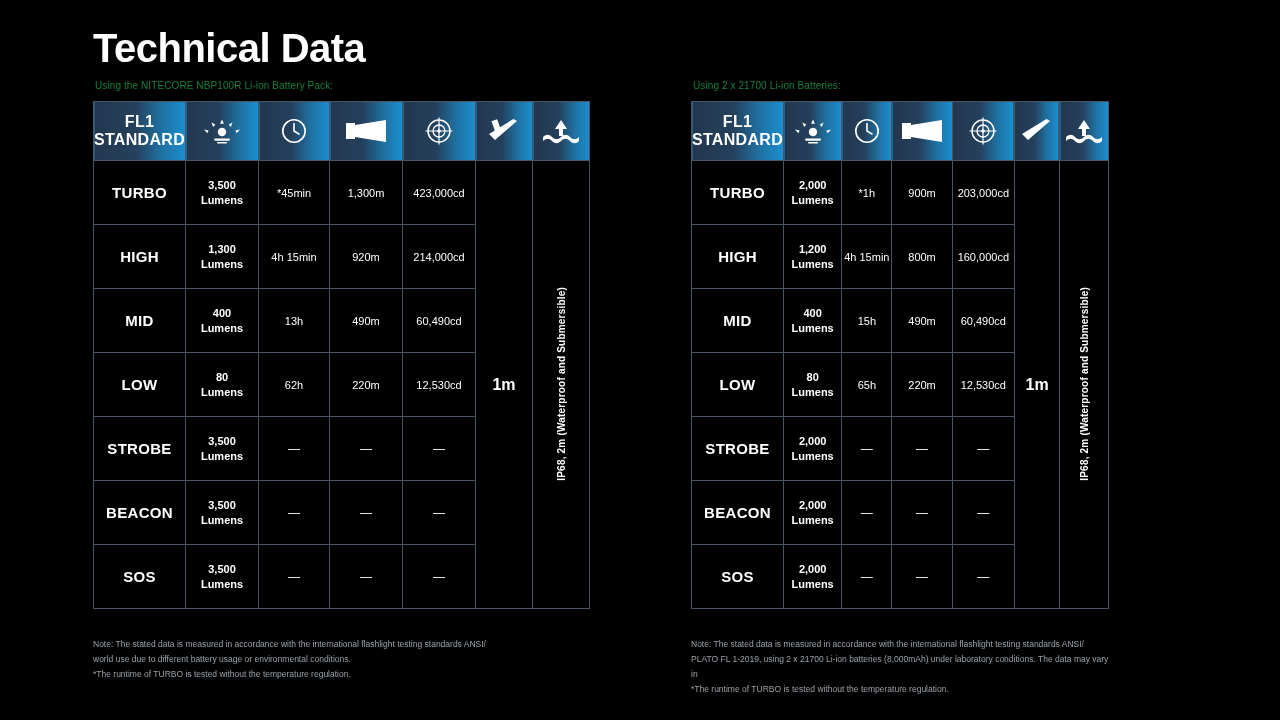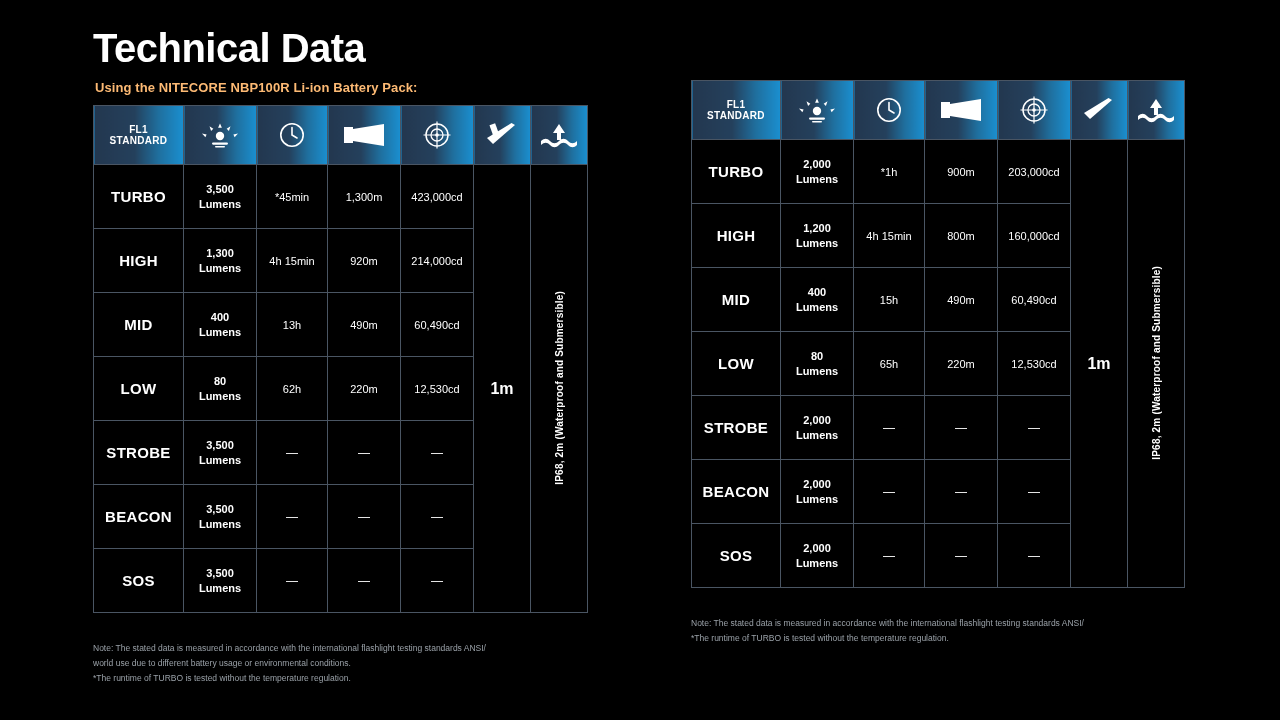--- a/index.html
+++ b/index.html
@@ -3,53 +3,53 @@
 <meta charset="utf-8">
 <style>
   html,body{margin:0;padding:0;}
   body{
     width:1280px;height:720px;
     background:#000;
     font-family:"Liberation Sans", sans-serif;
     color:#fff;
     overflow:hidden;
   }
-  .page{position:relative;width:1280px;height:720px;}
+  .page{position:relative;width:1109px;height:720px;}
 
   .title{
     position:absolute;left:93px;top:26px;
     font-size:40px;font-weight:bold;letter-spacing:-0.5px;
     color:#ffffff;
   }
 
   .panel{position:absolute;top:80px;}
   .panel.left{left:93px;}
   .panel.right{left:691px;}
 
   .subtitle{
-    font-size:13px;color:#fdba74;font-weight:bold;
+    font-size:10px;color:#15803d;font-weight:normal;
     margin:0 0 10px 2px;letter-spacing:0.1px;
   }
 
   table.tdata{
     border-collapse:collapse;
     table-layout:fixed;
   }
   table.tdata td,table.tdata th{
     border:1px solid #4a5563;
     padding:0;
     text-align:center;
     vertical-align:middle;
   }
 
   
   thead th{
     height:58px;
     background:linear-gradient(90deg,#23374f 0%,#24405c 45%,#1f6f9e 72%,#1a8fd0 100%);
-    font-size:10px;font-weight:bold;line-height:1.15;
+    font-size:16px;font-weight:bold;line-height:1.15;
     color:#fff;
     border-color:#4a5563;
   }
   thead th.fl1{letter-spacing:0.3px;}
 
   tbody td{
     height:63px;
     font-size:11px;
     color:#ffffff;
     background:#000;
@@ -250,20 +250,21 @@
     </table>
 
     <div class="note">
       <div>Note: The stated data is measured in accordance with the international flashlight testing standards ANSI/</div>
       <div>world use due to different battery usage or environmental conditions.</div>
       <div>*The runtime of TURBO is tested without the temperature regulation.</div>
     </div>
   </div>
 
   <div class="panel right">
+    <div class="subtitle">Using 2 x 21700 Li-ion Batteries:</div>
 
     <table class="tdata">
       <colgroup>
         <col style="width:89px">
           <col style="width:73px">
           <col style="width:71px">
         <col style="width:73px">
           <col style="width:73px">
           <col style="width:57px">
           <col style="width:57px">
@@ -412,17 +413,18 @@
           </td>
           <td class="dash">—</td>
           <td class="dash">—</td>
           <td class="dash">—</td>
         </tr>
       </tbody>
     </table>
 
     <div class="note">
       <div>Note: The stated data is measured in accordance with the international flashlight testing standards ANSI/</div>
+      <div>PLATO FL 1-2019, using 2 x 21700 Li-ion batteries (8,000mAh) under laboratory conditions. The data may vary in</div>
       <div>*The runtime of TURBO is tested without the temperature regulation.</div>
     </div>
   </div>
 
 </div>
 
 </body></html>

